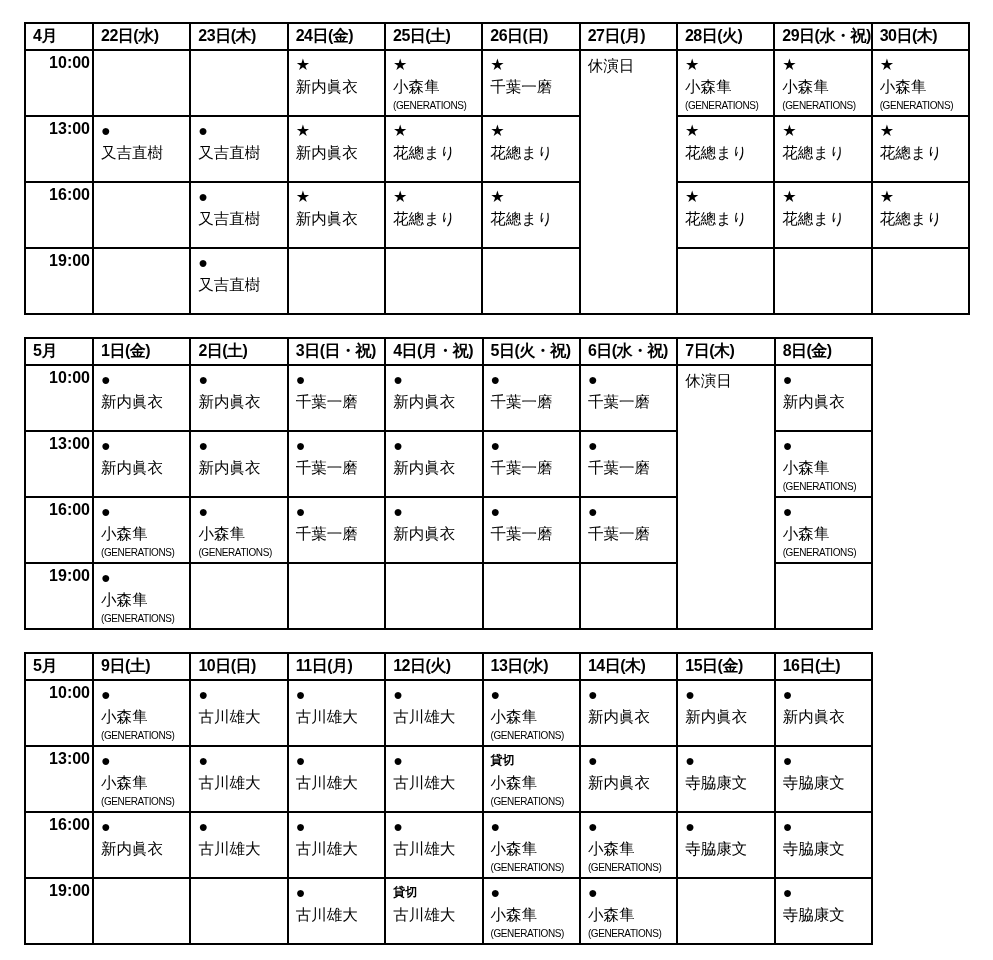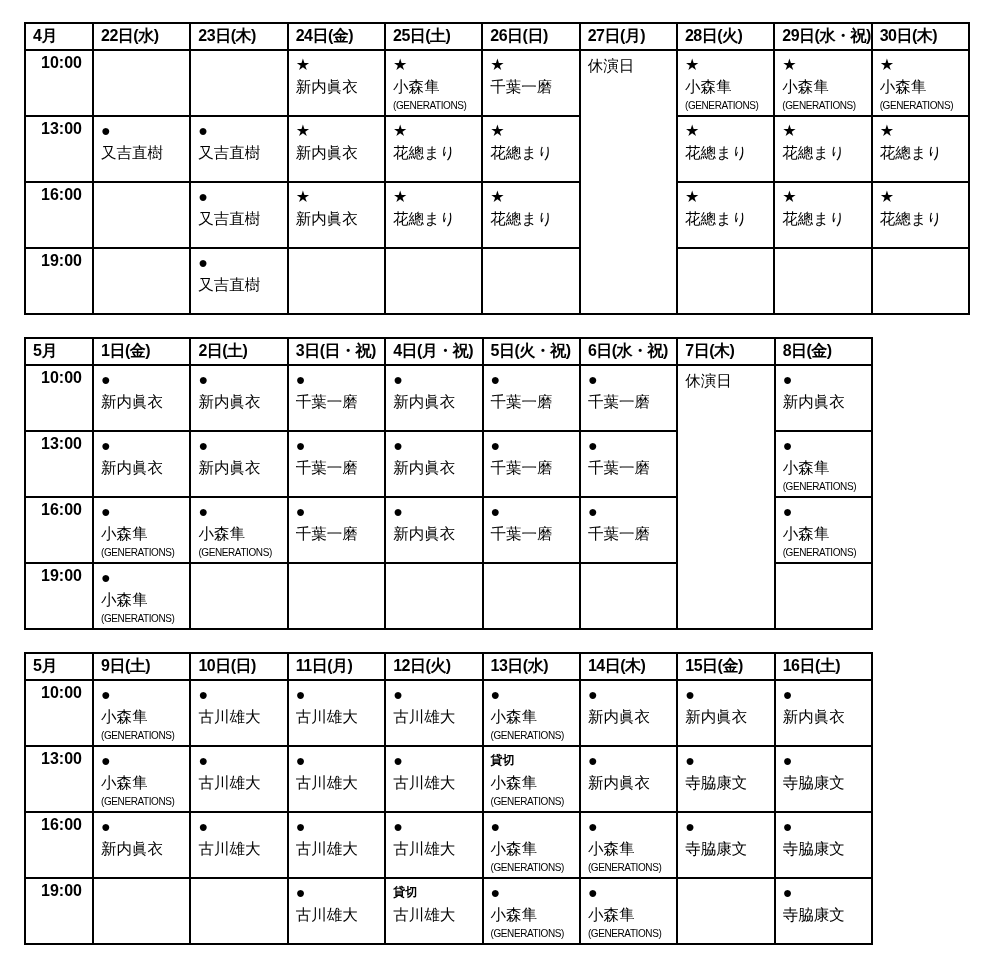--- a/index.html
+++ b/index.html
@@ -40,21 +40,21 @@
     letter-spacing: -0.5px;
   }
   table.sched td {
     height: 66px;
     vertical-align: top;
     padding: 3px 2px 2px 7px;
   }
   td.time {
     font-weight: bold;
     font-size: 16px;
-    text-align: center;
+    text-align: right;
     padding-right: 10px;
     padding-top: 4px;
   }
   .marker {
     font-size: 16px;
     line-height: 21px;
     height: 21px;
   }
   .private {
     font-weight: bold;

